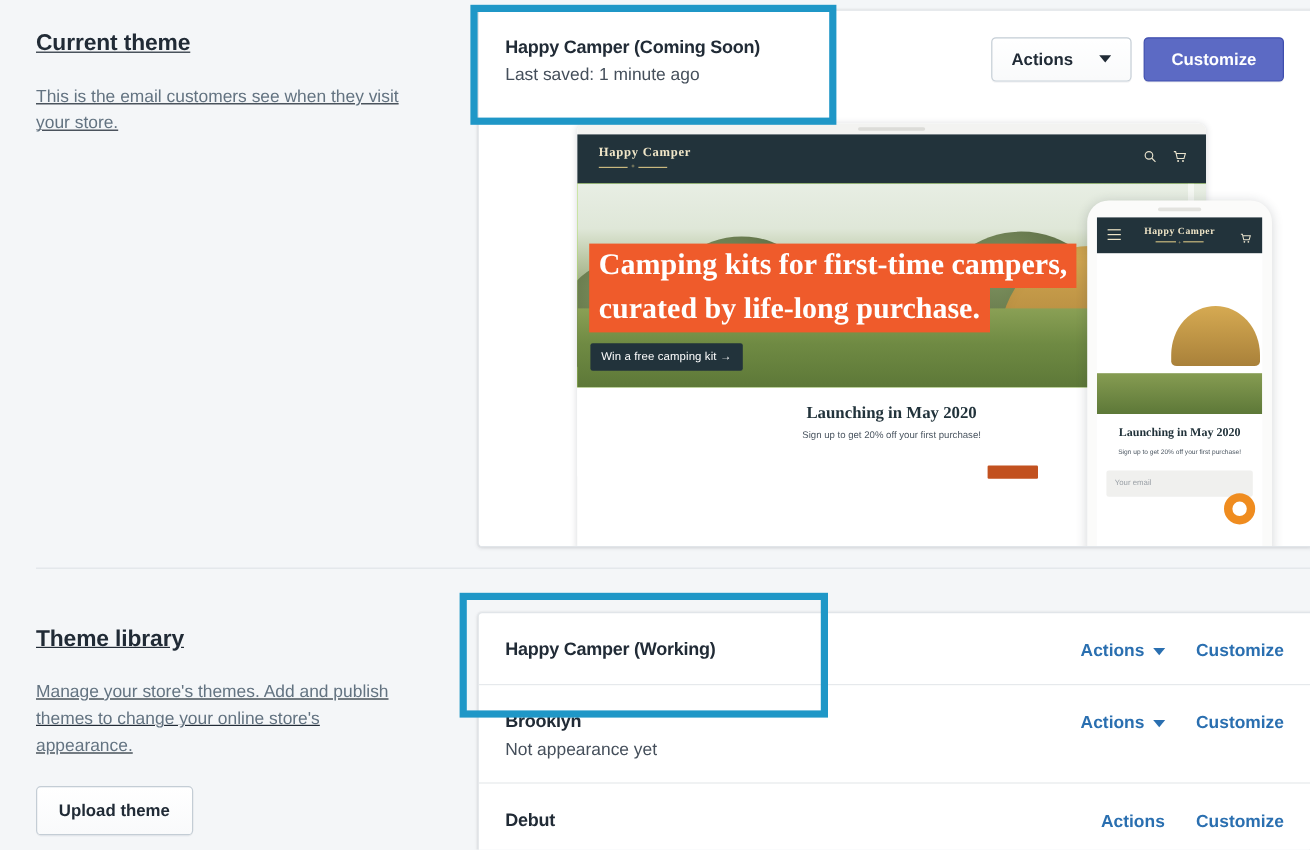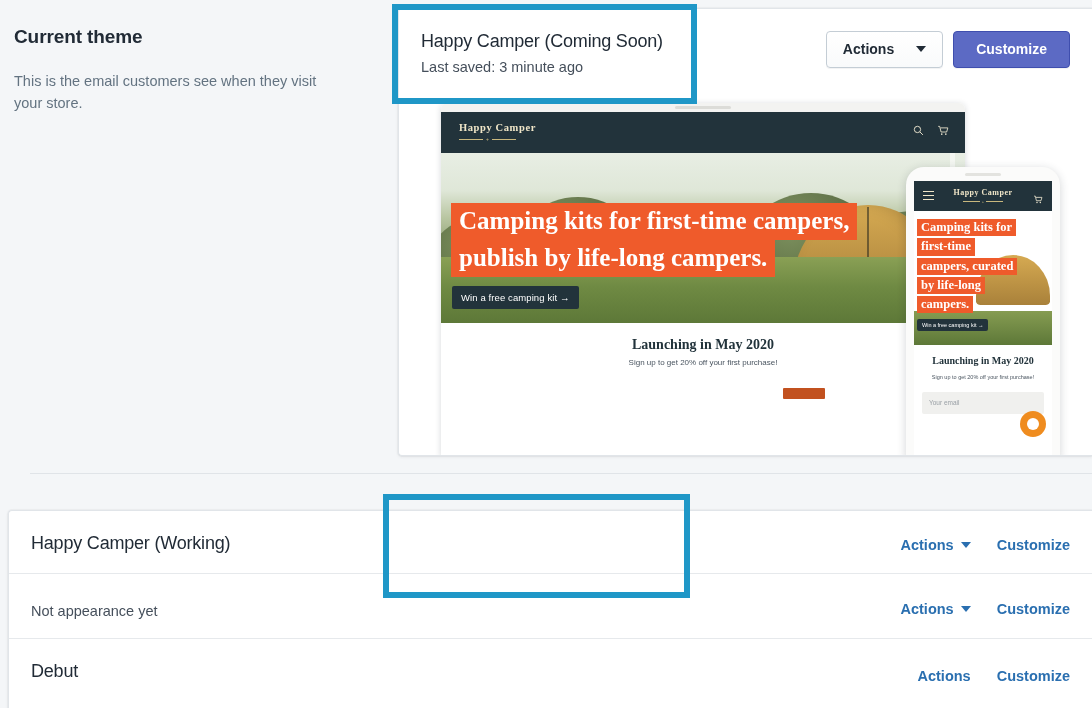--- a/index.html
+++ b/index.html
@@ -7,21 +7,21 @@
     width: 1092px; height: 708px;
     background: #f4f6f8;
     font-family: "Liberation Sans", sans-serif;
     overflow: hidden;
     color: #212b36;
   }
   .page { position: relative; width: 1092px; height: 708px; }
 
   
   .section { display: flex; width: 1092px; }
-  .col-left { width: 390px; flex: 0 0 390px; padding: 26px 44px 0 14px; }
+  .col-left { width: 390px; flex: 0 0 390px; padding: 26px 44px 0 30px; text-decoration: underline; }
   .col-right { flex: 1 1 auto; position: relative; }
 
   .sec-title {
     font-size: 19px; font-weight: bold; letter-spacing: -0.1px;
     color: #212b36; margin-bottom: 22px;
   }
   .sec-desc {
     font-size: 14.5px; line-height: 1.55; color: #637381;
   }
 
@@ -34,21 +34,21 @@
   }
   #current-card {
     position: absolute; left: 8px; top: 8px; right: 0; height: 448px;
     border-radius: 4px 0 0 4px; border-right: none; overflow: hidden;
   }
   .card-head {
     display: flex; align-items: flex-start;
     padding: 20px 22px 0 22px; height: 90px;
   }
   .theme-info { flex: 1 1 auto; padding-top: 2px; }
-  .theme-name { font-size: 18px; font-weight: normal; color: #212b36; letter-spacing: -0.2px; }
+  .theme-name { font-size: 15px; font-weight: bold; color: #212b36; letter-spacing: -0.2px; }
   .theme-sub { font-size: 14.5px; color: #454f5b; margin-top: 7px; }
   .head-actions { display: flex; align-items: center; gap: 10px; padding-top: 2px; }
 
   .btn {
     font-family: "Liberation Sans", sans-serif;
     font-size: 14px; font-weight: bold;
     padding: 9px 16px; border-radius: 4px; cursor: pointer; line-height: 1.2;
   }
   .btn-default {
     background: linear-gradient(180deg,#ffffff,#f9fafb);
@@ -62,21 +62,21 @@
     box-shadow: 0 1px 0 rgba(22,29,37,0.05);
     padding: 9px 22px;
   }
   .caret {
     width: 0; height: 0;
     border-left: 5px solid transparent; border-right: 5px solid transparent;
     border-top: 6px solid #212b36;
   }
 
   
-  .preview-wrap { position: relative; height: 358px; padding: 0 16px 0 42px; }
+  .preview-wrap { position: relative; height: 358px; padding: 0 16px 0 42px; margin-left: 40px; }
   .desktop {
     position: absolute; left: 42px; top: 4px; width: 524px; height: 354px;
     background: #ffffff;
     border-radius: 6px 6px 0 0;
     box-shadow: 0 1px 6px rgba(33,43,54,0.18);
     overflow: hidden;
   }
   .d-topbar { height: 9px; background: #f3f3f1; position: relative; }
   .d-topbar:after {
     content: ""; position: absolute; left: 50%; top: 3px; margin-left: -28px;
@@ -208,21 +208,21 @@
 
   
   .divider { position:absolute; left:30px; right:0; top:473px; height:1px; background:#e0e4e8; }
 
   
   #library-card {
     position: absolute; left: 8px; top: 8px; right: 0; min-height: 210px;
     border-radius: 4px 0 0 4px; border-right: none; overflow: hidden;
   }
   .theme-row {
-    display:flex; align-items:center; padding: 20px 22px 19px 22px;
+    display:flex; align-items:flex-start; padding: 20px 22px 19px 22px;
     border-bottom: 1px solid #e6e9ec;
   }
   .row-actions { display:flex; align-items:center; gap: 26px; padding-top: 4px; }
   .link {
     color:#2a6fb0; font-size:14.5px; font-weight:bold; cursor:pointer;
     display:flex; align-items:center; gap:7px;
   }
   .caret-blue {
     width:0; height:0; border-left:5px solid transparent; border-right:5px solid transparent;
     border-top:6px solid #2a6fb0;
@@ -246,21 +246,21 @@
       <div class="sec-title">Current theme</div>
       <div class="sec-desc">This is the email customers see when they visit your store.</div>
     </div>
 
     <div class="col-right" style="height:470px;">
       <div class="card" id="current-card">
 
         <div class="card-head">
           <div class="theme-info">
             <div class="theme-name">Happy Camper (Coming Soon)</div>
-            <div class="theme-sub">Last saved: 3 minute ago</div>
+            <div class="theme-sub">Last saved: 1 minute ago</div>
           </div>
           <div class="head-actions">
             <div class="btn btn-default">
               <span>Actions</span>
               <span class="caret"></span>
             </div>
             <div class="btn btn-primary">Customize</div>
           </div>
         </div>
 
@@ -299,21 +299,21 @@
               <div class="hero-sky"></div>
               <div class="bush" style="left:-14px;  top:62px;  width:120px; height:104px;"></div>
               <div class="bush" style="left:72px;   top:44px;  width:130px; height:118px;"></div>
               <div class="bush" style="left:178px;  top:52px;  width:150px; height:112px;"></div>
               <div class="bush" style="left:300px;  top:40px;  width:140px; height:122px;"></div>
               <div class="bush" style="left:408px;  top:58px;  width:130px; height:106px;"></div>
               <div class="tent"></div>
               <div class="grass"></div>
               <div class="hero-copy">
                 <div><span class="hero-line">Camping kits for first-time campers,</span></div>
-                <div><span class="hero-line">publish by life-long campers.</span></div>
+                <div><span class="hero-line">curated by life-long purchase.</span></div>
                 <div><span class="hero-btn">Win a free camping kit →</span></div>
               </div>
               <div class="hero-scroll"></div>
             </div>
 
             <div class="d-footer">
               <div class="lf-title">Launching in May 2020</div>
               <div class="lf-sub">Sign up to get 20% off your first purchase!</div>
               <div class="lf-chip"></div>
             </div>
@@ -341,66 +341,64 @@
                       <circle cx="6.2" cy="13.3" r="1.3" fill="#e9e3cd"></circle>
                       <circle cx="12.1" cy="13.3" r="1.3" fill="#e9e3cd"></circle>
                     </svg>
                 </div>
               </div>
 
               <div class="p-hero">
                 <div class="p-hero-bg"></div>
                 <div class="p-tent"></div>
                 <div class="p-grass"></div>
-                <div class="p-copy">
-                  <div><span class="p-line">Camping kits for</span></div>
-                  <div><span class="p-line">first-time</span></div>
-                  <div><span class="p-line">campers, curated</span></div>
-                  <div><span class="p-line">by life-long</span></div>
-                  <div><span class="p-line">campers.</span></div>
-                  <div><span class="p-btn">Win a free camping kit →</span></div>
-                </div>
               </div>
 
               <div class="p-footer">
                 <div class="p-f-title">Launching in May 2020</div>
                 <div class="p-f-sub">Sign up to get 20% off your first purchase!</div>
                 <div class="p-input">Your email</div>
                 <div class="p-submit"></div>
               </div>
             </div>
           </div>
 
         </div>
       </div>
     </div>
   </div>
 
   <div class="divider"></div>
 
   <div class="section" style="position:absolute; left:0; top:502px;">
+    <div class="col-left" style="padding-top:20px;">
+      <div class="sec-title">Theme library</div>
+      <div class="sec-desc">Manage your store's themes. Add and publish themes to change your online store's appearance.</div>
+      <div class="btn btn-default" style="display:inline-block; margin-top:22px; min-width:0; padding:11px 18px;">Upload theme</div>
+    </div>
 
     <div class="col-right" style="height:206px;">
       <div class="card" id="library-card">
 
         <div class="theme-row">
           <div class="theme-info">
             <div class="theme-name">Happy Camper (Working)</div>
           </div>
           <div class="row-actions">
             <div class="link">
               <span>Actions</span>
               <span class="caret-blue"></span>
             </div>
             <div class="link">Customize</div>
           </div>
         </div>
 
         <div class="theme-row">
           <div class="theme-info">
+            <div class="theme-name">Brooklyn</div>
             <div class="theme-sub">Not appearance yet</div>
           </div>
           <div class="row-actions">
             <div class="link">
               <span>Actions</span>
               <span class="caret-blue"></span>
             </div>
             <div class="link">Customize</div>
           </div>
         </div>

